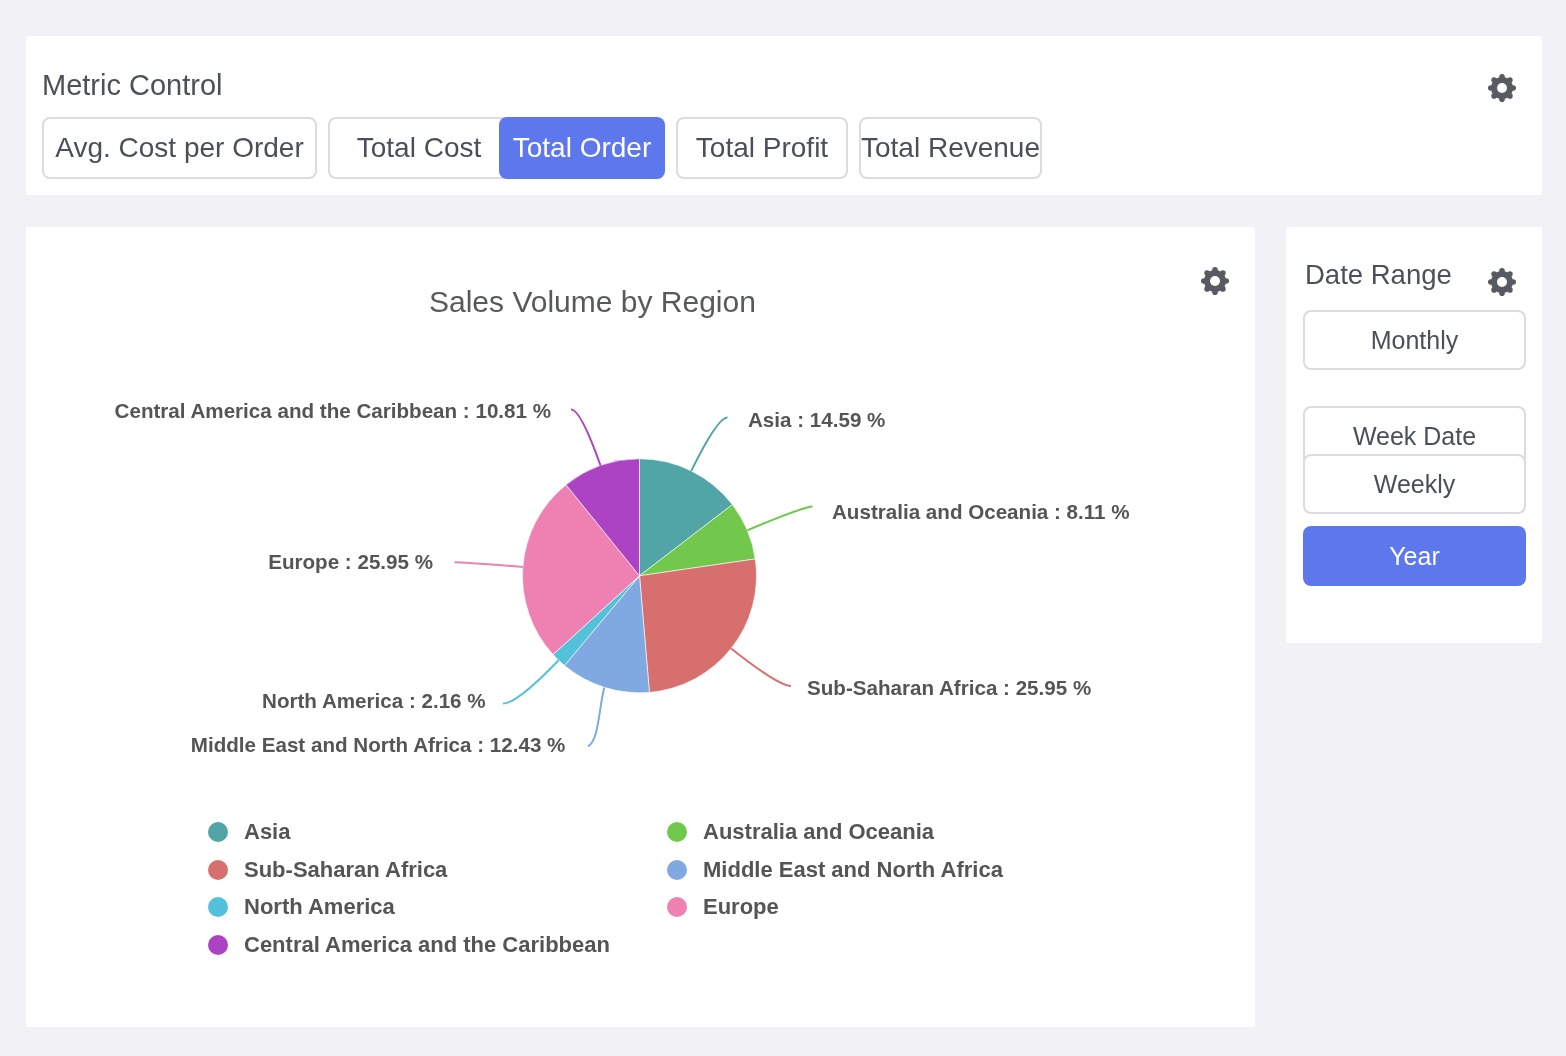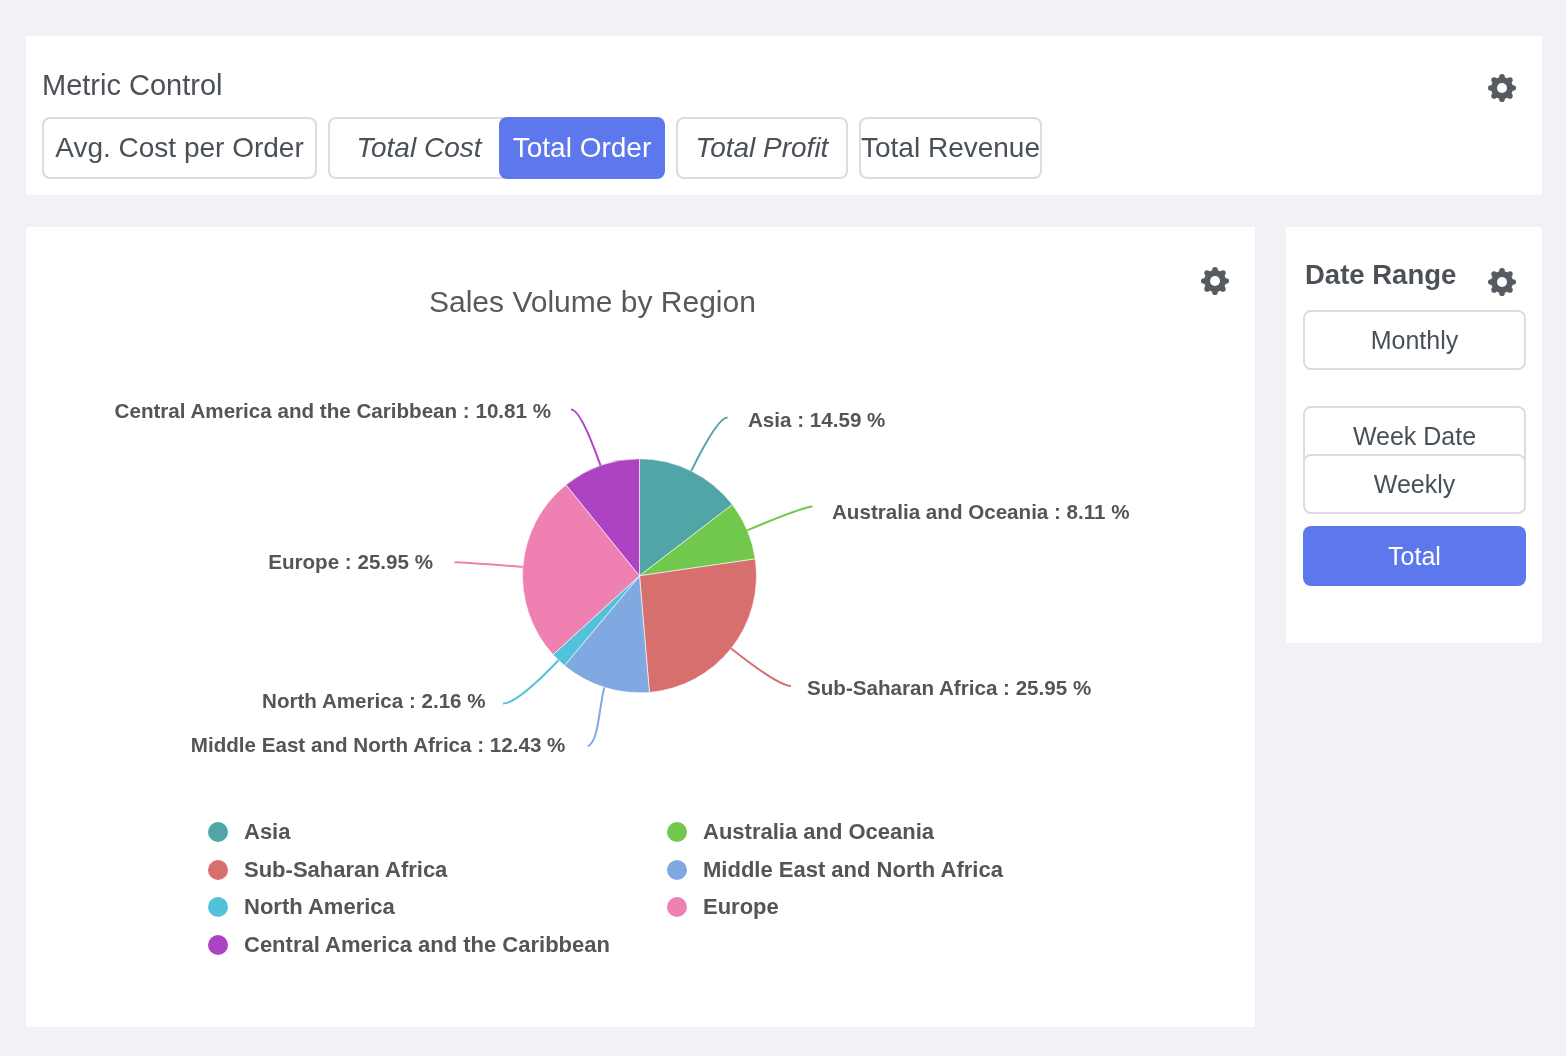--- a/index.html
+++ b/index.html
@@ -17,32 +17,32 @@
   .dot{position:absolute;width:20px;height:20px;border-radius:50%;}
 </style>
 </head>
 <body>
 <div class="card" id="card1"></div>
 <div class="card" id="card2"></div>
 <div class="card" id="card3"></div>
 
 <div class="hdr" style="left:42px;top:69px;font-size:29px;">Metric Control</div>
 <div class="obtn" style="left:42px;top:117px;width:275px;">Avg. Cost per Order</div>
-<div class="obtn" style="left:328px;top:117px;width:182px;font-style:italic;">Total Cost</div>
+<div class="obtn" style="left:328px;top:117px;width:182px;">Total Cost</div>
 <div class="obtn sel" style="left:499px;top:117px;width:166px;">Total Order</div>
-<div class="obtn" style="left:676px;top:117px;width:172px;font-style:italic;">Total Profit</div>
+<div class="obtn" style="left:676px;top:117px;width:172px;">Total Profit</div>
 <div class="obtn" style="left:859px;top:117px;width:183px;">Total Revenue</div>
 
 <div class="hdr" style="left:429px;top:285px;font-size:30px;color:#58595b;">Sales Volume by Region</div>
-<div class="hdr" style="left:1305px;top:259px;font-size:27.5px;font-weight:bold;">Date Range</div>
+<div class="hdr" style="left:1305px;top:259px;font-size:27.5px;">Date Range</div>
 
 <div class="dbtn" style="top:310px;">Monthly</div>
 <div class="dbtn" style="top:382px;margin-top:24px;">Week Date</div>
 <div class="dbtn" style="top:454px;">Weekly</div>
-<div class="dbtn sel" style="top:526px;">Total</div>
+<div class="dbtn sel" style="top:526px;">Year</div>
 
 <svg id="gear1" class="gear" style="left:1488px;top:74px;" viewBox="0 0 28 28">
     <circle cx="14" cy="14" r="11" fill="#565b61"></circle>
     <circle cx="14.00" cy="2.80" r="2.8" fill="#565b61"></circle>
     <circle cx="21.92" cy="6.08" r="2.8" fill="#565b61"></circle>
     <circle cx="25.20" cy="14.00" r="2.8" fill="#565b61"></circle>
     <circle cx="21.92" cy="21.92" r="2.8" fill="#565b61"></circle>
     <circle cx="14.00" cy="25.20" r="2.8" fill="#565b61"></circle>
     <circle cx="6.08" cy="21.92" r="2.8" fill="#565b61"></circle>
     <circle cx="2.80" cy="14.00" r="2.8" fill="#565b61"></circle>

